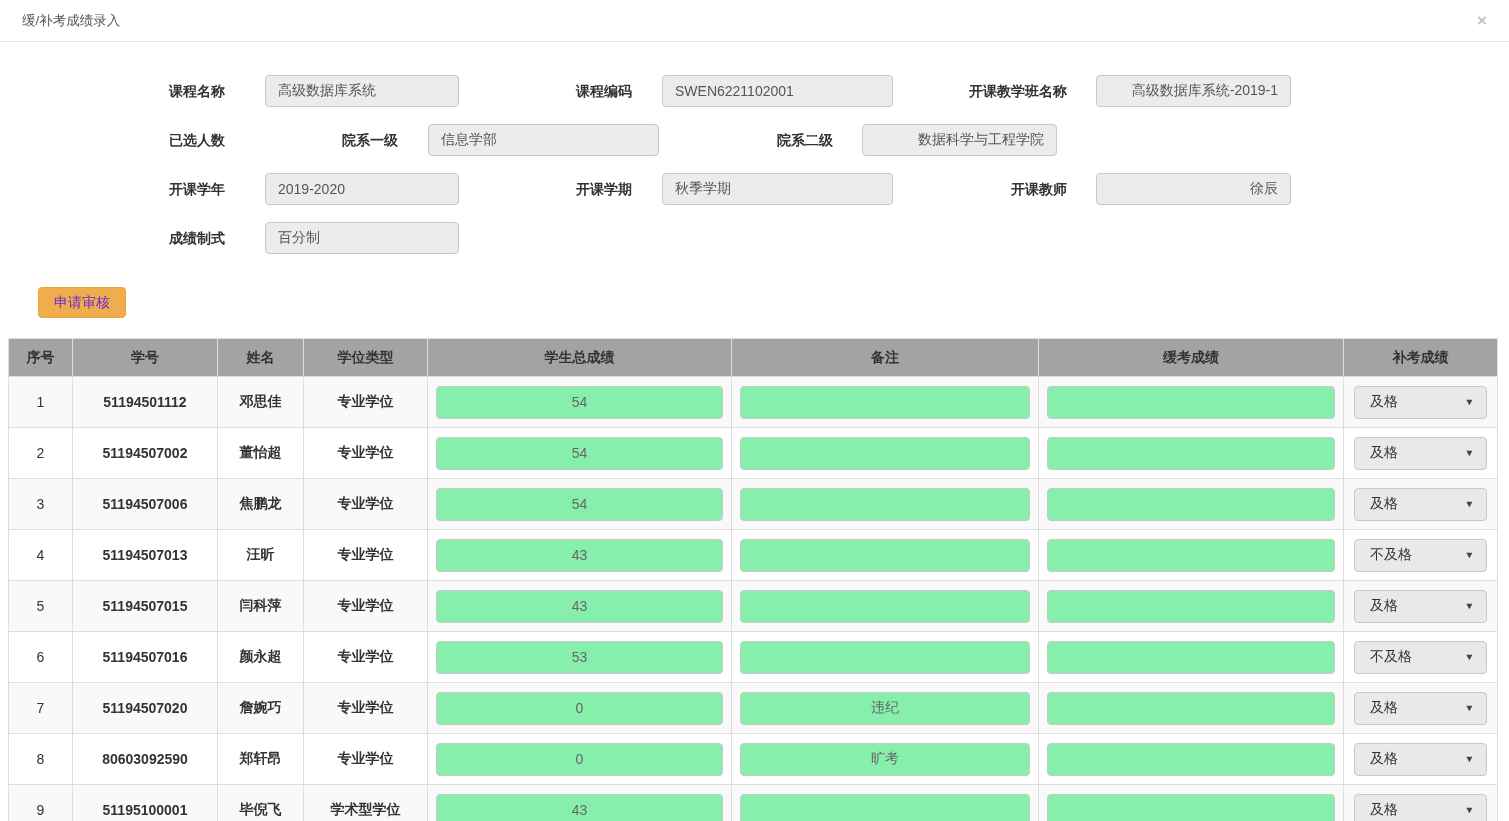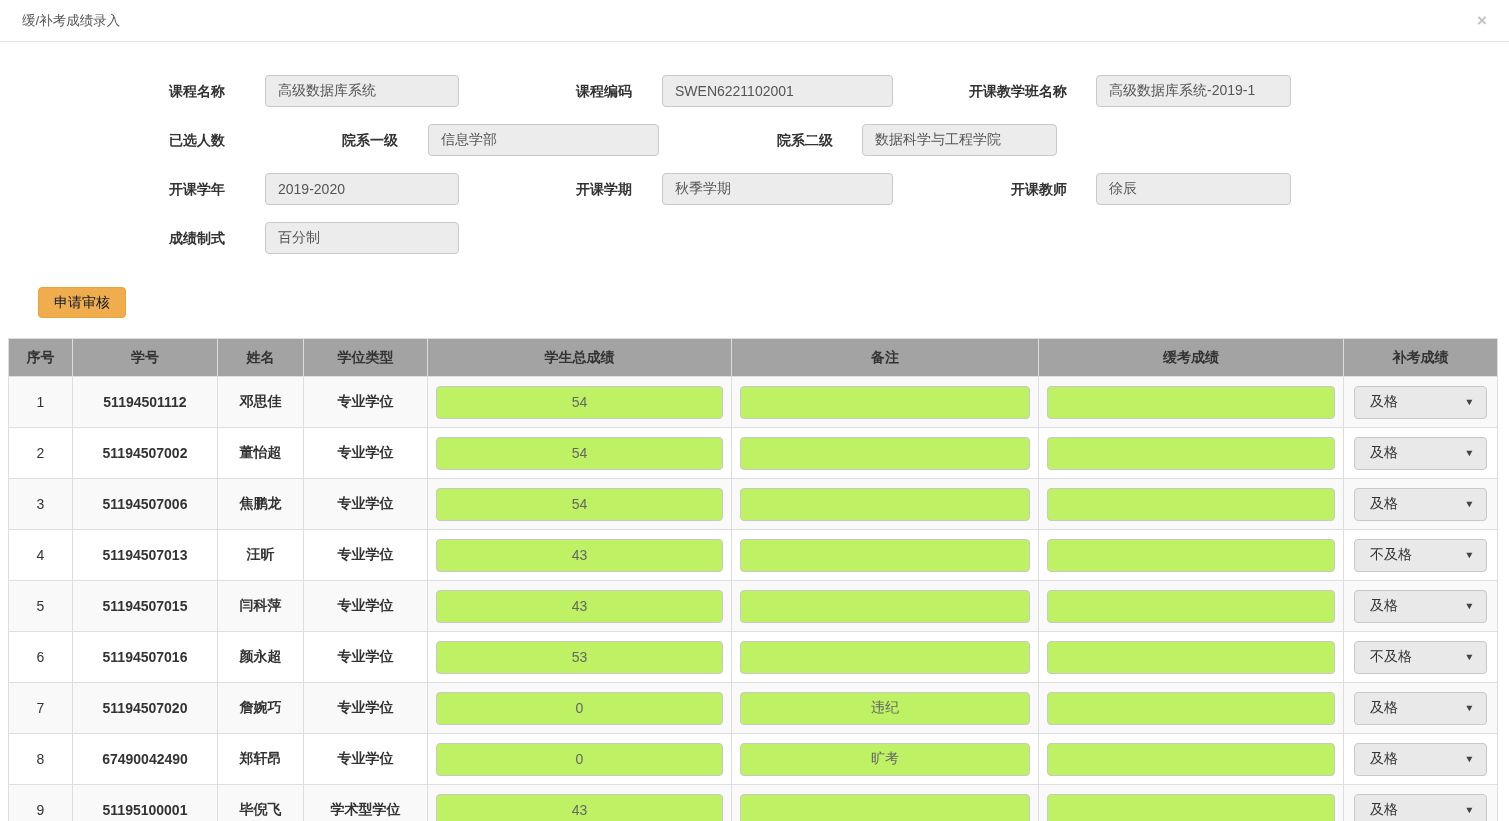--- a/index.html
+++ b/index.html
@@ -31,46 +31,46 @@
     font-size: 14px; color: #333; line-height: 32px; white-space: nowrap;
   }
   .w-l1 { width: 225px; } .w-l2 { width: 173px; } .w-l3 { width: 174px; }
   .f-input {
     height: 32px; background: #ececec; border: 1px solid #c9c9c9;
     border-radius: 4px; padding: 0 12px; color: #555; font-size: 14px;
     font-family: inherit; outline: none;
   }
   .w-i1 { width: 194px; margin-left: 40px; }
   .w-i2 { width: 231px; margin-left: 30px; }
-  .w-i3 { width: 195px; margin-left: 29px; }
+  .w-i3 { width: 195px; margin-left: 29px; text-align: right; }
 
   
   .apply-btn {
     margin: 16px 0 0 38px; height: 31px; padding: 0 15px;
     background: #f0ad4e; border: 1px solid #eea236; border-radius: 4px;
-    color: #0f172a; font-size: 14px; font-family: inherit; cursor: pointer;
+    color: #6d28d9; font-size: 14px; font-family: inherit; cursor: pointer;
   }
 
   
   .scores-table {
     border-collapse: collapse; table-layout: fixed;
     width: 1489px; margin: 20px 0 0 8px;
   }
   .scores-table th, .scores-table td {
     border: 1px solid #ddd; text-align: center; padding: 0;
     overflow: hidden;
   }
   .scores-table thead tr { height: 38px; background: #a3a3a3; }
   .scores-table th { font-weight: bold; font-size: 14px; color: #333; }
   .scores-table tbody tr { height: 51px; }
   .scores-table tbody tr:nth-child(odd) { background: #f9f9f9; }
   .c-sid, .c-name, .c-deg { font-weight: bold; }
   .cell-input {
     display: block; width: calc(100% - 16px); height: 33px; margin: 0 auto;
-    background: #bef264; border: 1px solid #c8c8c8; border-radius: 4px;
+    background: #86efac; border: 1px solid #c8c8c8; border-radius: 4px;
     text-align: center; color: #666; font-size: 14px; font-family: inherit;
     outline: none;
   }
   .select-box {
     width: calc(100% - 20px); height: 33px; margin: 0 auto;
     background: #e9e9e9; border: 1px solid #c8c8c8; border-radius: 4px;
     display: flex; align-items: center; justify-content: space-between;
     padding: 0 12px 0 15px; cursor: pointer; color: #333;
   }
   .select-caret { font-size: 9px; color: #444; transform: scaleX(1.15); }
@@ -283,21 +283,21 @@
     </td>
     <td>
       <div class="select-box">
         <span>及格</span>
         <span class="select-caret">▼</span>
       </div>
     </td>
   </tr>
       <tr>
     <td>8</td>
-    <td class="c-sid">67490042490</td>
+    <td class="c-sid">80603092590</td>
     <td class="c-name">郑轩昂</td>
     <td class="c-deg">专业学位</td>
     <td>
       <input class="cell-input" readonly="" value="0" style="">
     </td>
     <td>
       <input class="cell-input" readonly="" value="旷考" style="">
     </td>
     <td>
       <input class="cell-input" style="">

